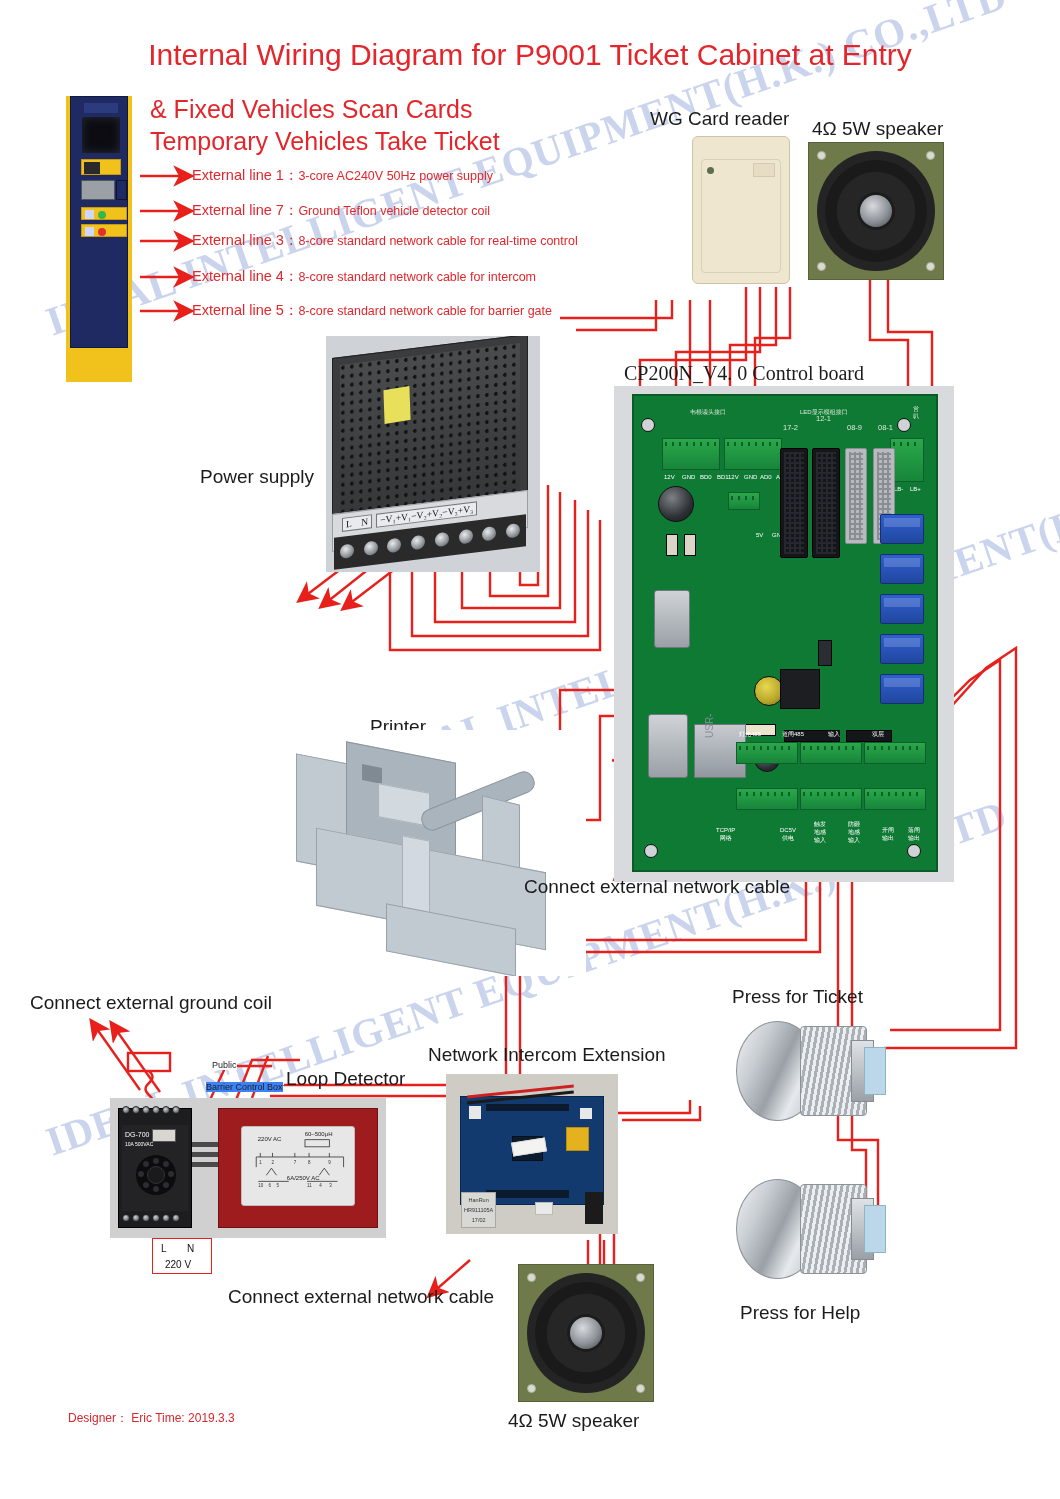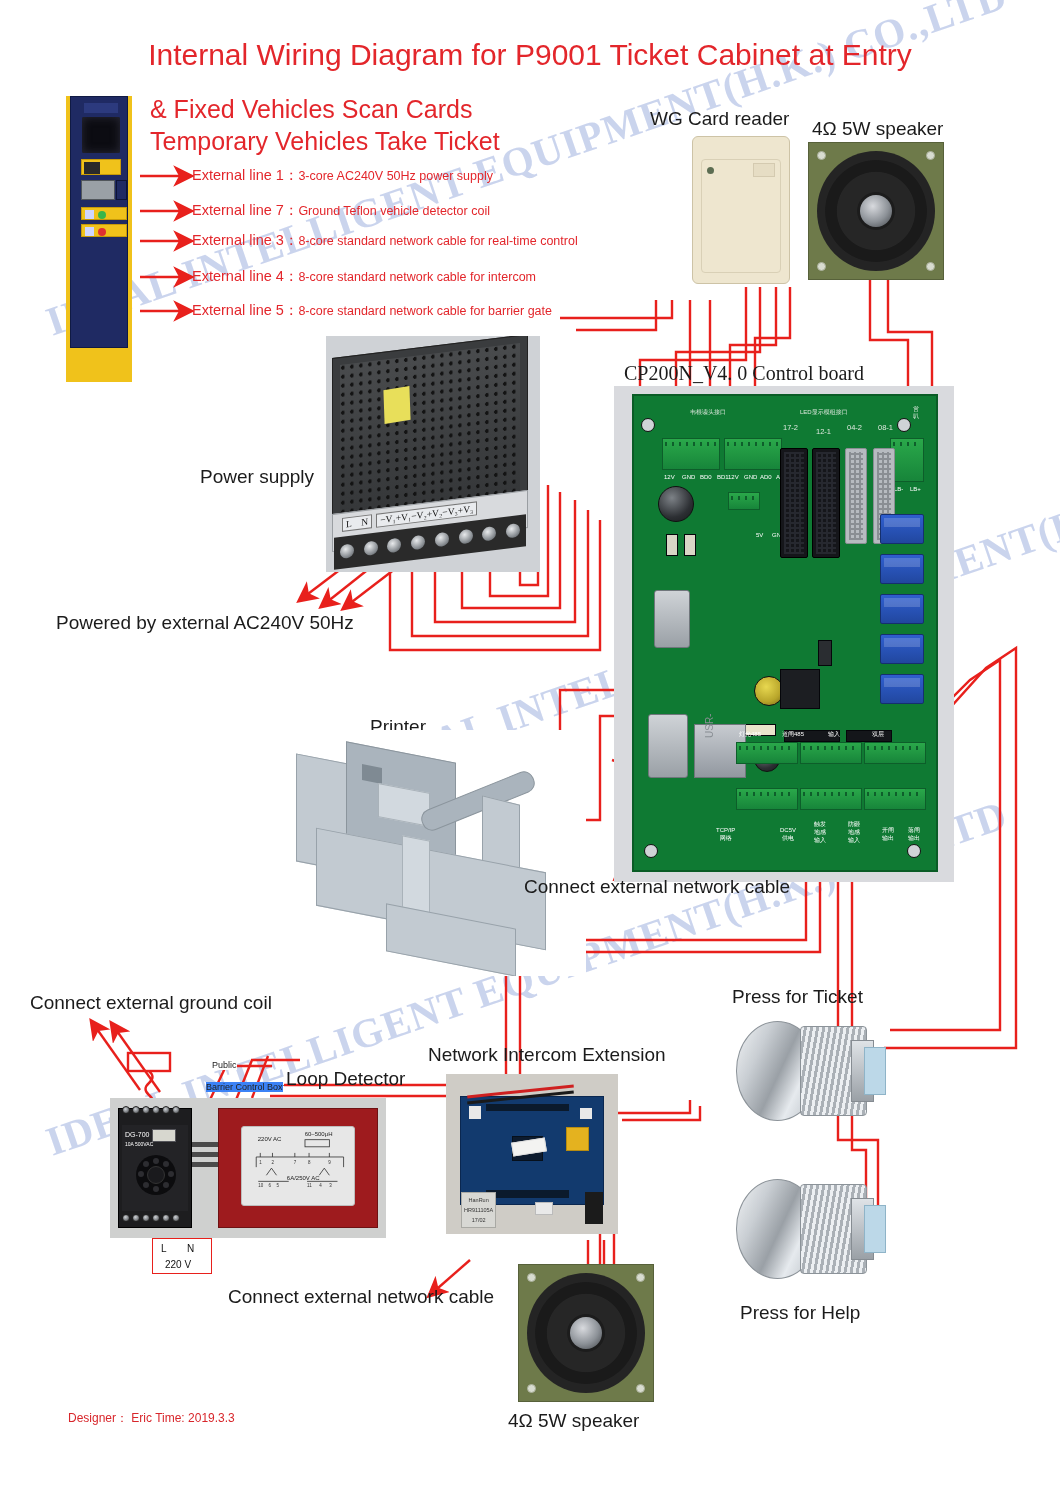--- a/index.html
+++ b/index.html
@@ -313,21 +313,20 @@
   <div class="spk" style="left:808px; top:142px; width:136px; height:138px;">
     <div class="cone"></div>
     <div class="dome"></div>
     <div class="hole" style="left:8px;  top:8px;"></div>
     <div class="hole" style="right:8px; top:8px;"></div>
     <div class="hole" style="left:8px;  bottom:8px;"></div>
     <div class="hole" style="right:8px; bottom:8px;"></div>
   </div>
 
   <div class="cap" style="left:200px; top:466px;">Power supply</div>
-  <div class="cap" style="left:56px; top:612px;">Powered by external AC240V 50Hz</div>
   <div class="photo psu" style="left:326px; top:336px; width:214px; height:236px; background:#cfd2d6;">
     <div class="case"></div>
     <div class="vent"></div>
     <div class="label"></div>
     <div class="front"></div>
     <div class="termtext">
       <span class="g">L N</span>
       <span class="g">−V₁+V₁−V₂+V₂−V₃+V₃</span>
     </div>
     <div class="term"></div>
@@ -346,22 +345,22 @@
   <div class="cap serif" style="left:624px; top:362px;">CP200N_V4. 0 Control board</div>
   <div class="photo" style="left:614px; top:386px; width:340px; height:496px; background:#d9dade;">
     <div class="pcb" style="left:18px; top:8px; width:306px; height:478px;">
       <div class="edge"></div>
 
       <div class="boardtxt" style="left:58px; top:14px;">韦根读头接口</div>
       <div class="boardtxt" style="left:168px; top:14px;">LED显示模组接口</div>
       <div class="boardtxt" style="left:281px; top:12px; width:10px; white-space:normal; line-height:7px;">営叭</div>
 
       <div class="boardtxt big" style="left:151px; top:29px;">17-2</div>
-      <div class="boardtxt big" style="left:184px; top:33px;">12-1</div>
-      <div class="boardtxt big" style="left:215px; top:29px;">04-2</div>
+      <div class="boardtxt big" style="left:184px; top:20px;">12-1</div>
+      <div class="boardtxt big" style="left:215px; top:29px;">08-9</div>
       <div class="boardtxt big" style="left:246px; top:29px;">08-1</div>
 
       <div class="cap-el" style="left:9px;  top:24px; width:14px; height:14px; background:#cfd3d7;"></div>
       <div class="cap-el" style="left:265px; top:24px; width:14px; height:14px; background:#cfd3d7;"></div>
       <div class="cap-el" style="left:12px;  top:450px; width:14px; height:14px; background:#cfd3d7;"></div>
       <div class="cap-el" style="left:275px; top:450px; width:14px; height:14px; background:#cfd3d7;"></div>
 
       <div class="greenblk" style="left:30px; top:44px; width:58px; height:32px;"></div>
       <div class="greenblk" style="left:92px; top:44px; width:58px; height:32px;"></div>
       <div class="greenblk" style="left:258px; top:44px; width:34px; height:44px;"></div>

